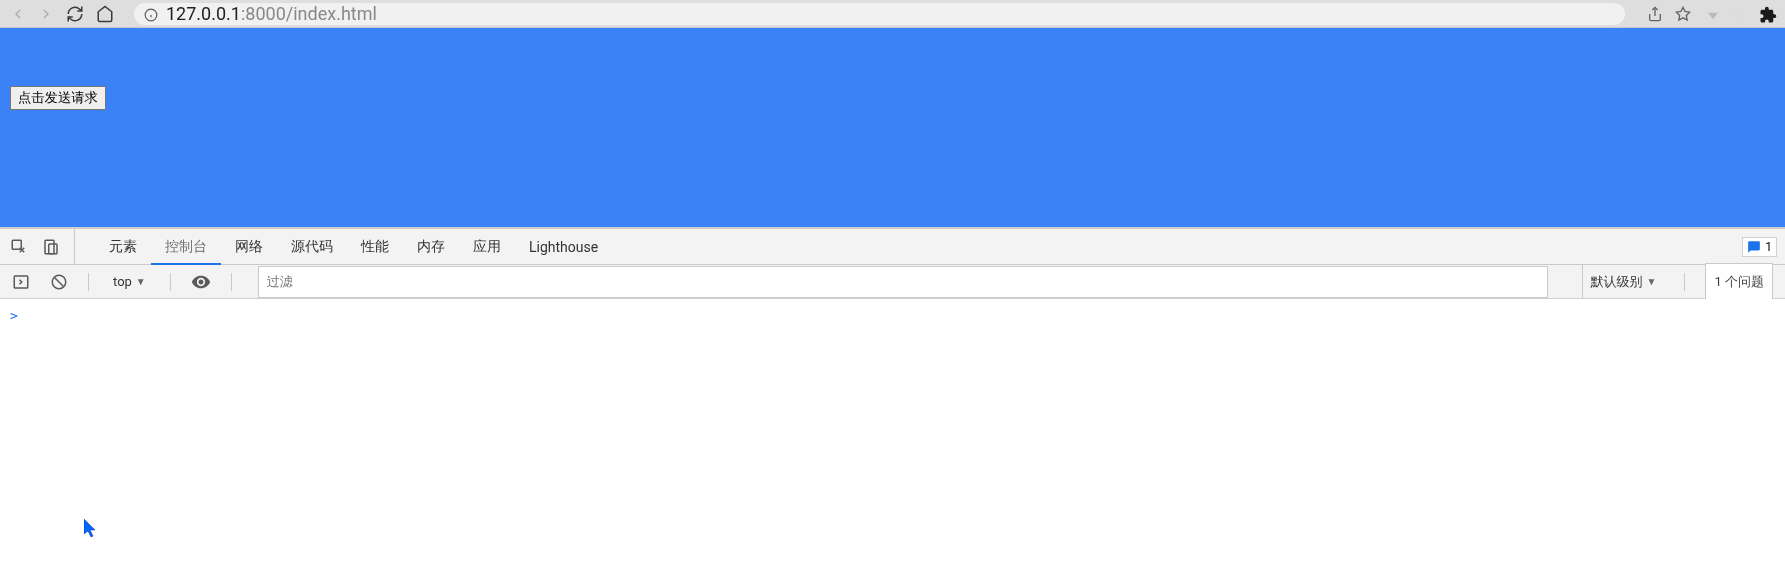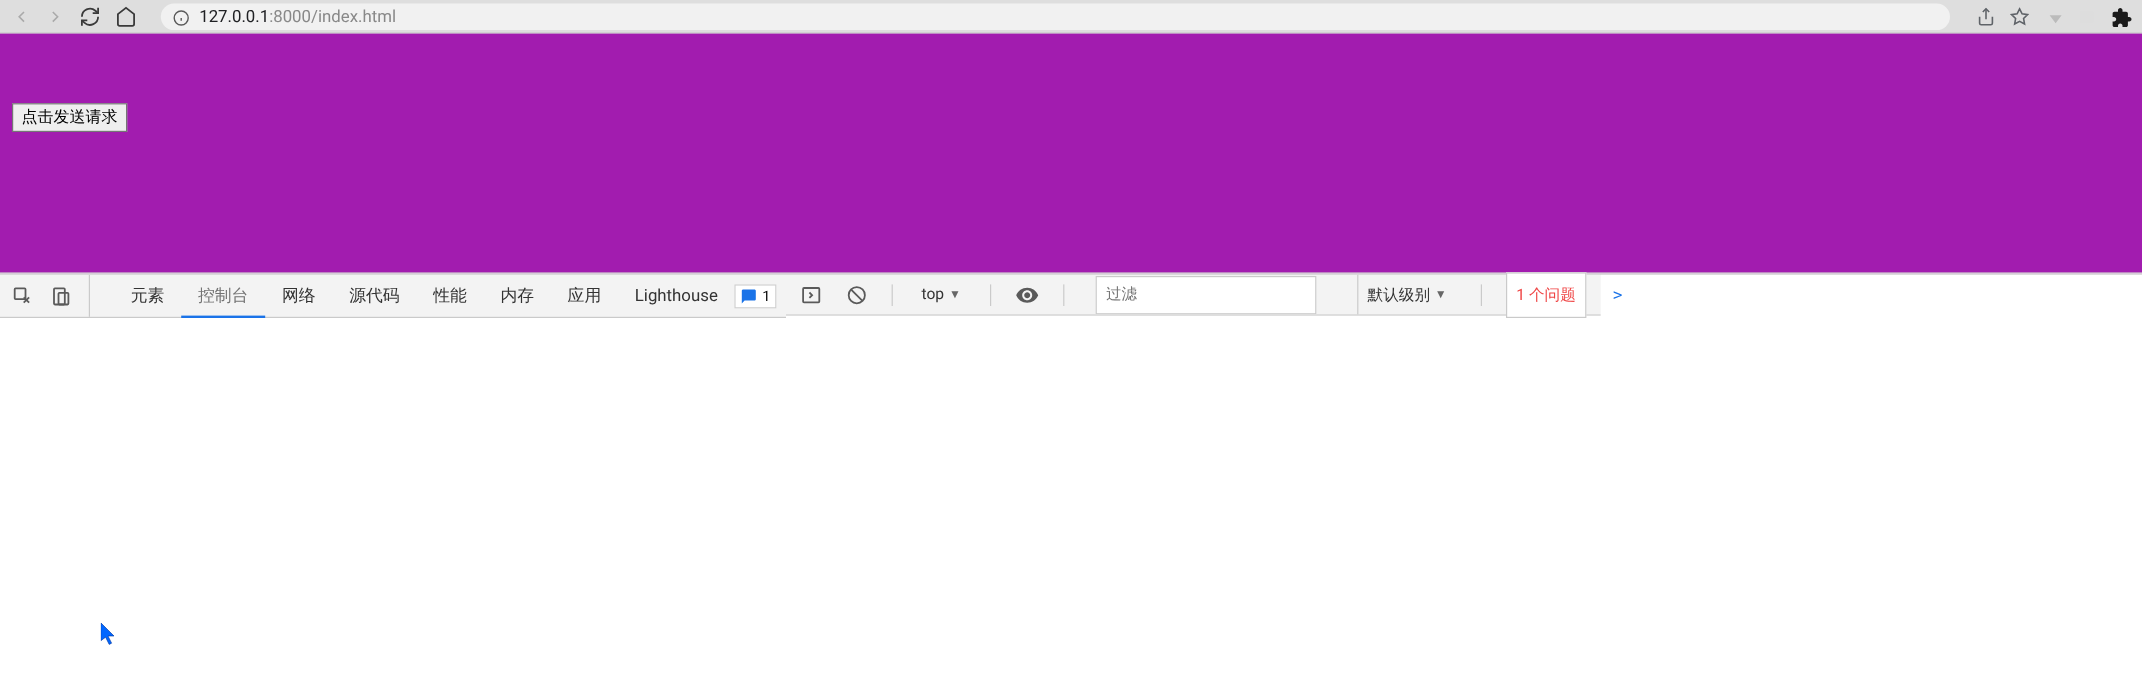--- a/index.html
+++ b/index.html
@@ -58,59 +58,60 @@
       padding: 0 10px;
       gap: 8px;
       margin-left: 8px;
     }
     .info-icon {
       width: 14px;
       height: 14px;
       color: #5a5a5a;
     }
     .url-text {
-      font-size: 14px;
+      font-size: 18px;
       color: #202124;
     }
     .url-text .url-gray {
       color: #888;
     }
     .toolbar-right {
       display: flex;
       align-items: center;
       gap: 12px;
       margin-left: 10px;
     }
     .toolbar-icon {
       width: 16px;
       height: 16px;
       color: #5f6368;
       cursor: pointer;
     }
     
     .page-content {
       height: 200px;
-      background: #a21caf;
+      background: #3b82f6;
       padding: 10px;
       border-bottom: 1px solid #d0d0d0;
     }
     .send-btn {
       border: 1px solid #767676;
       background: #efefef;
       font-size: 13.3px;
       padding: 2px 7px;
       cursor: pointer;
       font-family: inherit;
       margin-top: 48px;
     }
     
     .devtools {
       border-top: 1px solid #cacaca;
       background: #fff;
       display: flex;
+      flex-direction: column;
       height: calc(100% - 228px);
     }
     .devtools-tabs-bar {
       height: 36px;
       background: #f3f3f3;
       border-bottom: 1px solid #cacaca;
       display: flex;
       align-items: stretch;
       padding-left: 10px;
     }
@@ -233,21 +234,21 @@
       cursor: pointer;
       padding: 0 8px;
       border-left: 1px solid #cacaca;
       height: 100%;
       margin-left: 14px;
     }
     .problems-count {
       display: flex;
       align-items: center;
       font-size: 13px;
-      color: #ef4444;
+      color: #404040;
       padding: 0 8px;
       border: 1px solid #cacaca;
       background: #fff;
       cursor: pointer;
       height: 38px;
     }
     
     .console-body {
       flex: 1;
       background: #fff;

